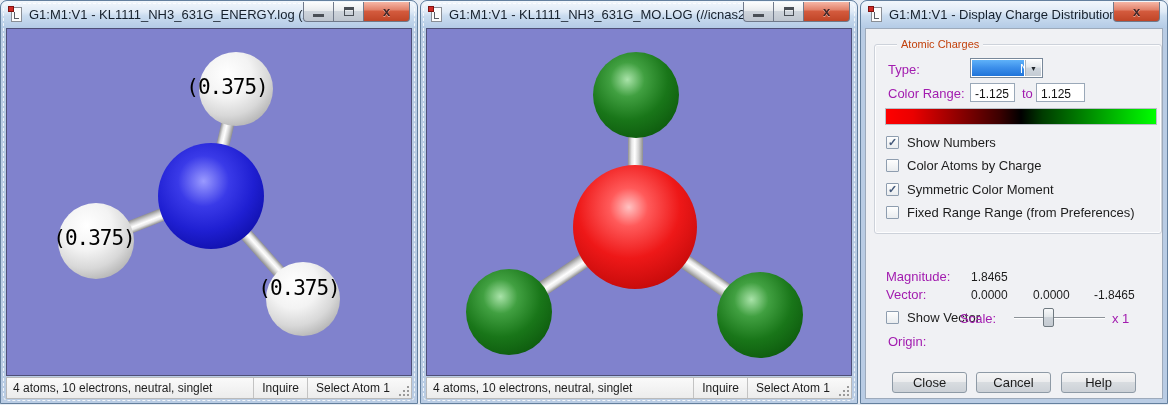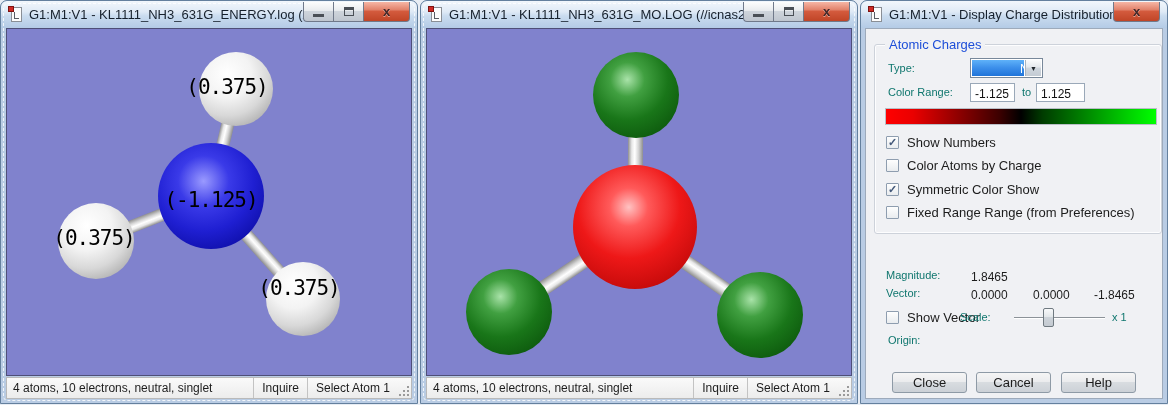--- a/index.html
+++ b/index.html
@@ -104,24 +104,24 @@
   }
   .dialog-body {
     position:absolute; left:4px; right:4px; top:27px; bottom:4px;
     background:#f0f1f4; border:1px solid #9daabb;
   }
   .groupbox {
     position:absolute; border:1px solid #cdd2da; border-radius:3px;
     box-shadow:inset 0 0 0 1px #fdfdfe;
   }
   .group-label {
-    position:absolute; top:-8px; left:10px; background:#f0f1f4; padding:0 4px;
-    font-size:13px; color:#1d4ed8; line-height:15px;
-  }
-  .dlg-label { font-size:11px; color:#0f766e; position:absolute; white-space:nowrap; }
+    position:absolute; top:-8px; left:22px; background:#f0f1f4; padding:0 4px;
+    font-size:11px; color:#c2410c; line-height:15px;
+  }
+  .dlg-label { font-size:13px; color:#a21caf; position:absolute; white-space:nowrap; }
   .dlg-value { font-size:12px; color:#1c1c1c; position:absolute; white-space:nowrap; }
   .textfield {
     position:absolute; height:19px; background:#fff; border:1px solid #9aa8b8;
     font-size:12px; color:#111; padding:2px 0 0 4px;
   }
   .combo {
     position:absolute; height:20px; background:#fff; border:1px solid #78889a;
   }
   .combo .combo-text {
     position:absolute; left:1px; top:1px; bottom:1px; right:18px;
@@ -194,21 +194,20 @@
     <div class="bond" style="left:204px; top:160px; width:110px; transform:rotate(-76.8deg);"></div>
     <div class="bond" style="left:204px; top:160px; width:124px; transform:rotate(158.6deg);"></div>
     <div class="bond" style="left:204px; top:160px; width:138px; transform:rotate(48.2deg);"></div>
 
     <div class="atom atom-h" style="left:192px; top:23px;  width:74px; height:74px;"></div>
     <div class="atom atom-h" style="left:51px;  top:174px; width:76px; height:76px;"></div>
     <div class="atom atom-h" style="left:259px; top:233px; width:74px; height:74px;"></div>
     <div class="atom atom-n" style="left:151px; top:114px; width:106px; height:106px;"></div>
 
     <div class="charge-label" style="left:220px; top:58px;">(0.375)</div>
-    <div class="charge-label" style="left:204px; top:171px;">(-1.125)</div>
     <div class="charge-label" style="left:87px;  top:209px;">(0.375)</div>
     <div class="charge-label" style="left:292px; top:259px;">(0.375)</div>
   </div>
 
   <div class="statusbar">
     <span class="status-main">4 atoms, 10 electrons, neutral, singlet</span>
     <span class="status-seg">Inquire</span>
     <span class="status-seg">Select Atom 1</span>
     <span class="grip"></span>
   </div>
@@ -300,21 +299,21 @@
     <div class="cbrow" style="left:0; top:129px;">
       <span class="checkbox" style="left:20px;">
           <span class="check"></span>
         </span>
       <span class="cblabel" style="left:41px;">Color Atoms by Charge</span>
     </div>
     <div class="cbrow" style="left:0; top:153px;">
       <span class="checkbox" style="left:20px;">
           <span class="check">✓</span>
         </span>
-      <span class="cblabel" style="left:41px;">Symmetric Color Show</span>
+      <span class="cblabel" style="left:41px;">Symmetric Color Moment</span>
     </div>
     <div class="cbrow" style="left:0; top:176px;">
       <span class="checkbox" style="left:20px;">
           <span class="check"></span>
         </span>
       <span class="cblabel" style="left:41px;">Fixed Range Range (from Preferences)</span>
     </div>
 
 
     <span class="dlg-label" style="left:20px; top:240px;">Magnitude:</span>

